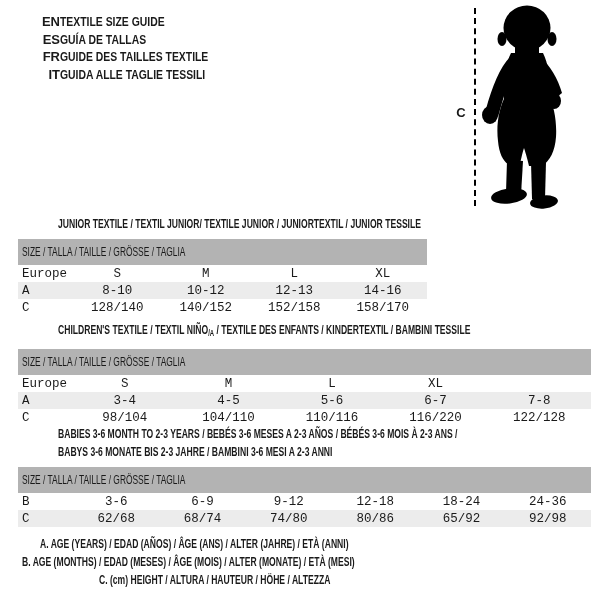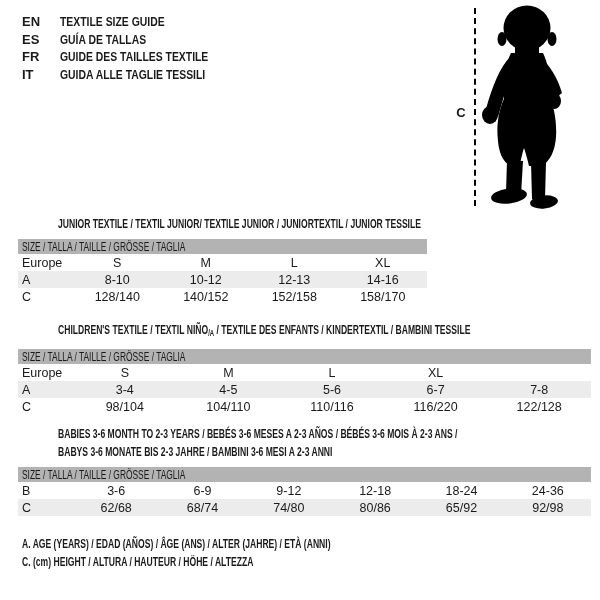--- a/index.html
+++ b/index.html
@@ -9,51 +9,51 @@
   }
 
   
   .sx66 { display:inline-block; transform:scaleX(0.66); transform-origin:0 50%; white-space:nowrap; }
   .sx70 { display:inline-block; transform:scaleX(0.70); transform-origin:0 50%; white-space:nowrap; }
   .sx80 { display:inline-block; transform:scaleX(0.80); transform-origin:0 50%; white-space:nowrap; }
 
   
   .lang { position:absolute; left:22px; top:13px; }
   .lang-row { display:flex; height:17.5px; align-items:center; font-weight:bold; font-size:13px; }
-  .lang-code { width:38px; }
+  .lang-code { width:38px;text-align:right; }
 
   
   .dash-line { position:absolute; left:474px; top:8px; height:198px; width:0; border-left:2px dashed #000; }
   .measure-c { position:absolute; left:452px; top:105px; width:18px; text-align:center;
                font-weight:bold; font-size:13px; }
   .toddler { position:absolute; left:478px; top:5px; }
 
   
   .tbl-title { position:absolute; left:22px; font-weight:bold; font-size:13px; line-height:14px;margin-left:36px; }
   .t3-title { line-height:18px; }
   .subA { font-size:9px; vertical-align:-2px; }
 
   
   .size-table { position:absolute; left:18px; }
   .t1 { top:239px; width:409px; }
   .t2 { top:349px; width:573px; }
   .t3 { top:467px; width:573px; }
-  .bar { height:15px; background:#b3b3b3; display:flex; align-items:center;
+  .bar { height:26px; background:#b3b3b3; display:flex; align-items:center;
          padding-left:4px; box-sizing:border-box; font-size:12px; }
-  .trow { display:grid; height:17px; align-items:center; font-size:12.5px; }
+  .trow { display:grid; height:17px; align-items:center; font-size:12.5px;font-family:Liberation Mono, monospace; }
   .t1 .trow { grid-template-columns:55px repeat(4,1fr); }
   .t2 .trow { grid-template-columns:55px repeat(5,1fr); }
   .t3 .trow { grid-template-columns:55px repeat(6,1fr); }
   .lbl { padding-left:4px; }
   .val { text-align:center; }
   .alt { background:#ececec; }
 
   
   .notes { position:absolute; left:22px; top:536px; font-weight:bold; font-size:13px; }
-  .notes > div { height:17.8px; }
+  .notes > div { height:17.8px;text-align:center; }
 </style>
 </head>
 <body>
 
 <div class="lang">
   <div class="lang-row">
     <span class="lang-code">EN</span>
     <span><span class="sx80">TEXTILE SIZE GUIDE</span></span>
   </div>
   <div class="lang-row">
@@ -176,14 +176,15 @@
     <div class="val">68/74</div>
     <div class="val">74/80</div>
     <div class="val">80/86</div>
     <div class="val">65/92</div>
     <div class="val">92/98</div>
   </div>
 </div>
 
 <div class="notes">
   <div><span class="sx66">A. AGE (YEARS) / EDAD (AÑOS) / ÂGE (ANS) / ALTER (JAHRE) / ETÀ (ANNI)</span></div>
+  <div><span class="sx66">B. AGE (MONTHS) / EDAD (MESES) / ÂGE (MOIS) / ALTER (MONATE) / ETÀ (MESI)</span></div>
   <div><span class="sx66">C. (cm) HEIGHT / ALTURA / HAUTEUR / HÖHE / ALTEZZA</span></div>
 </div>
 
 </body></html>

